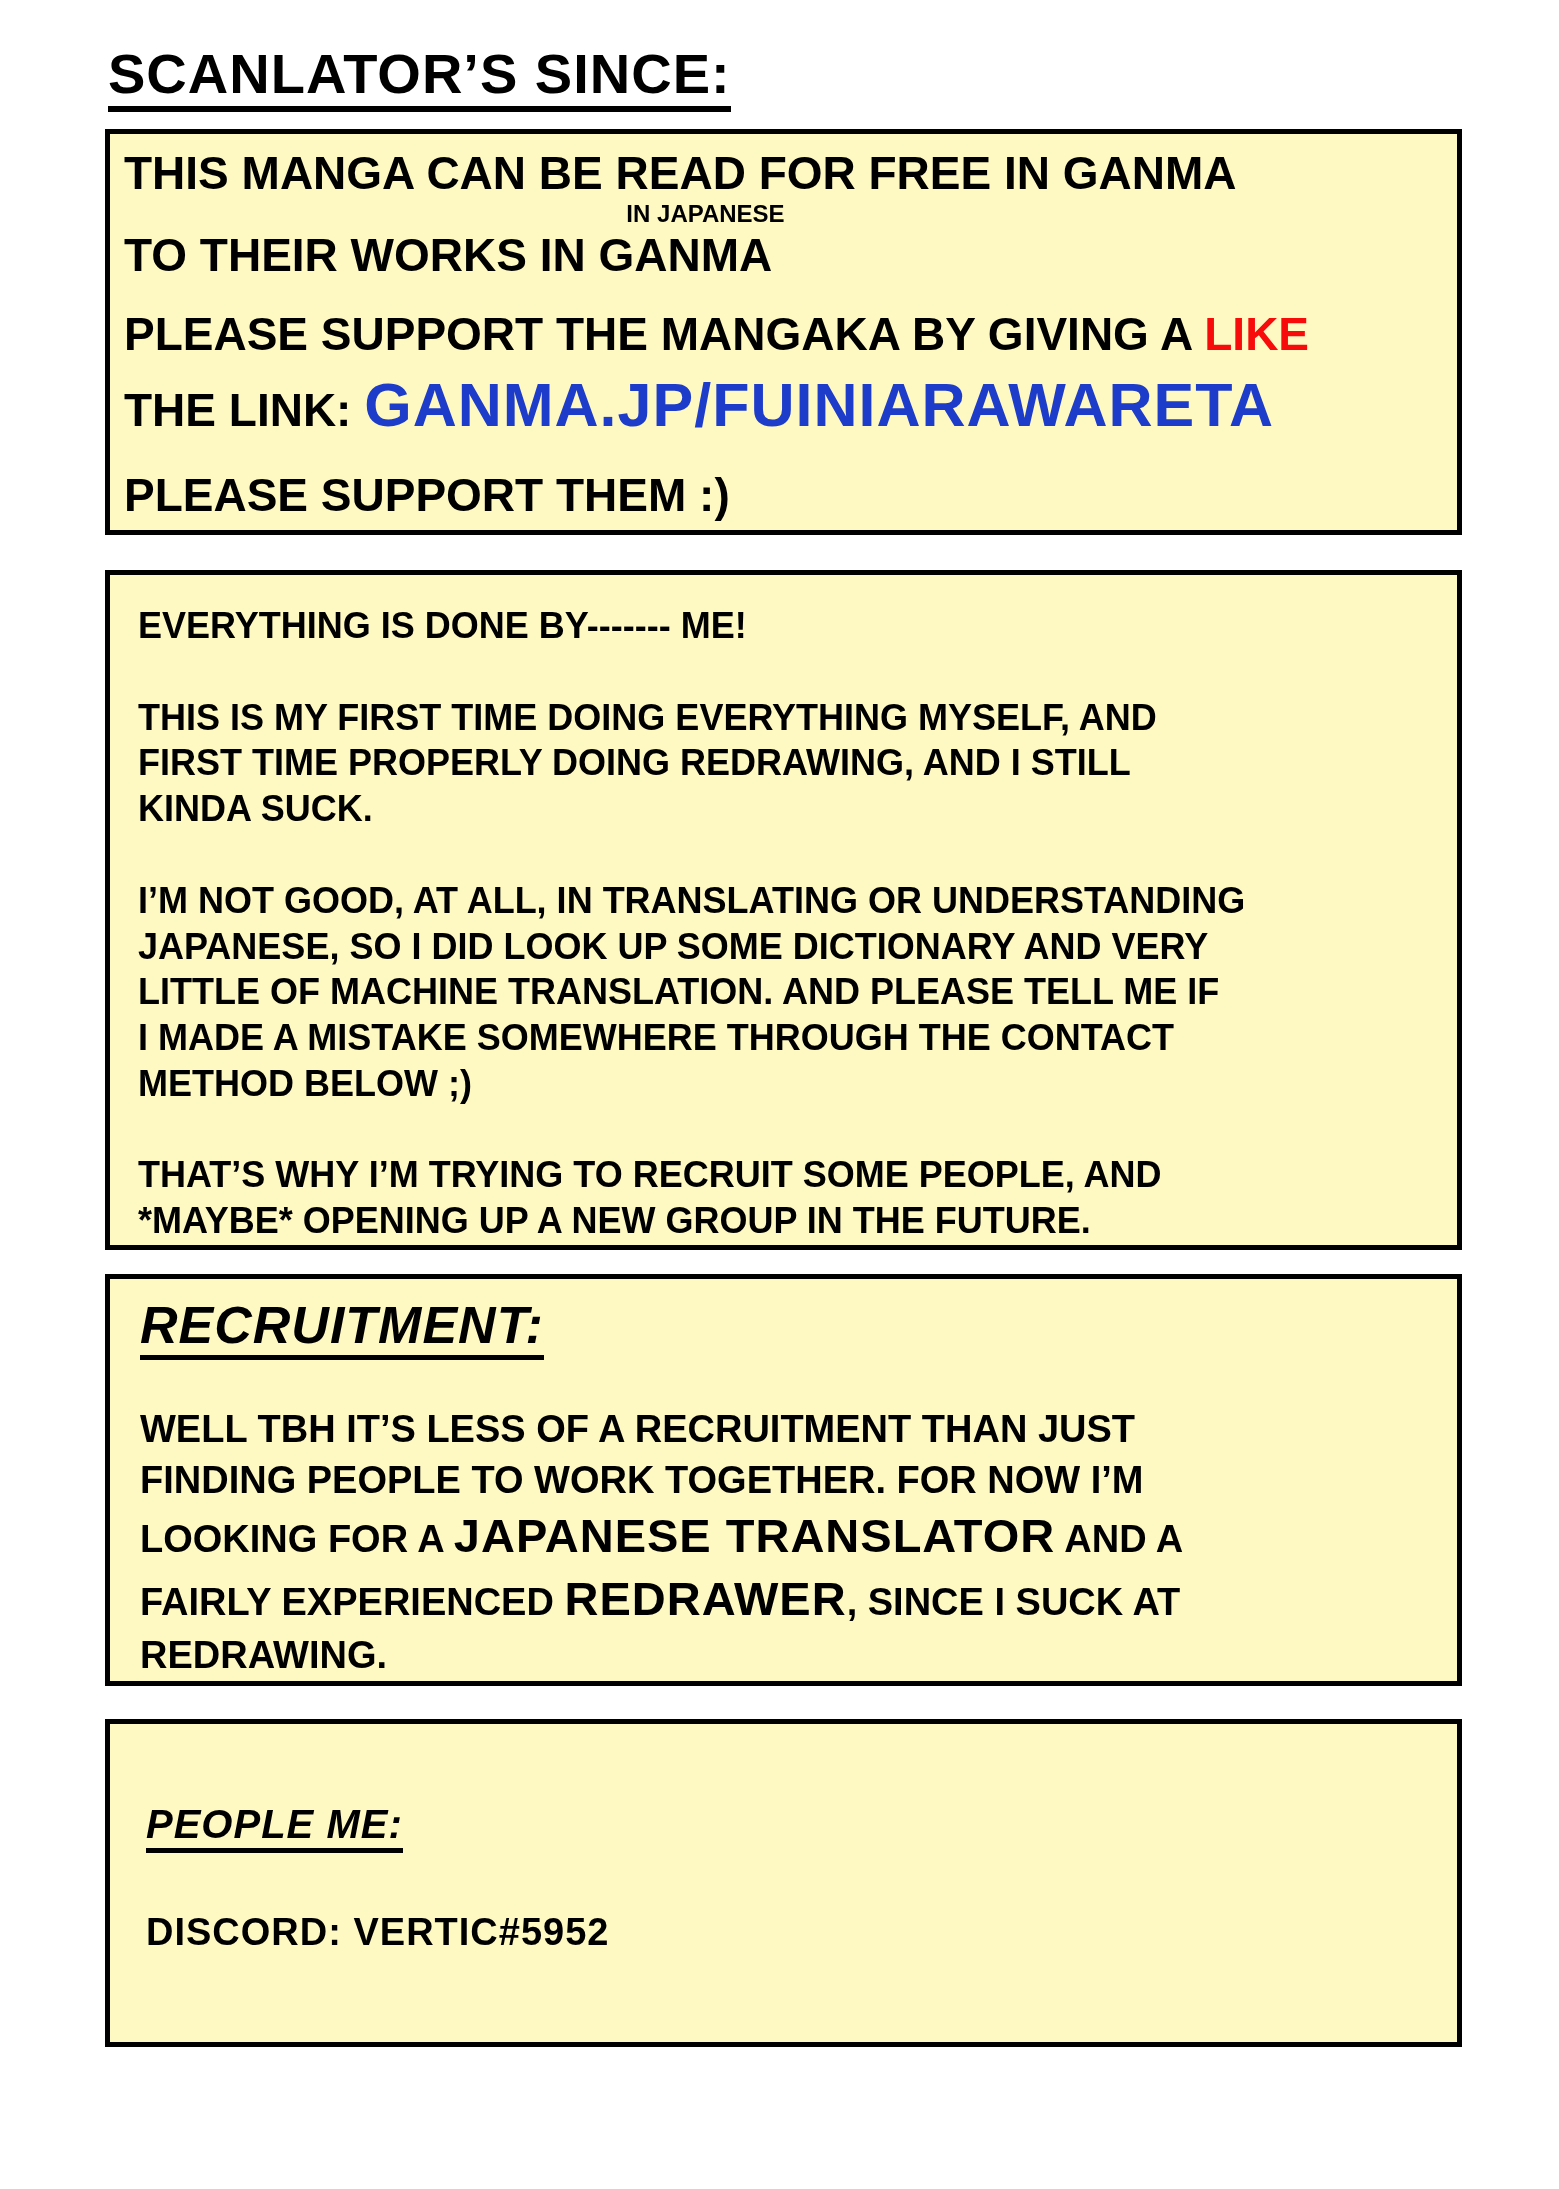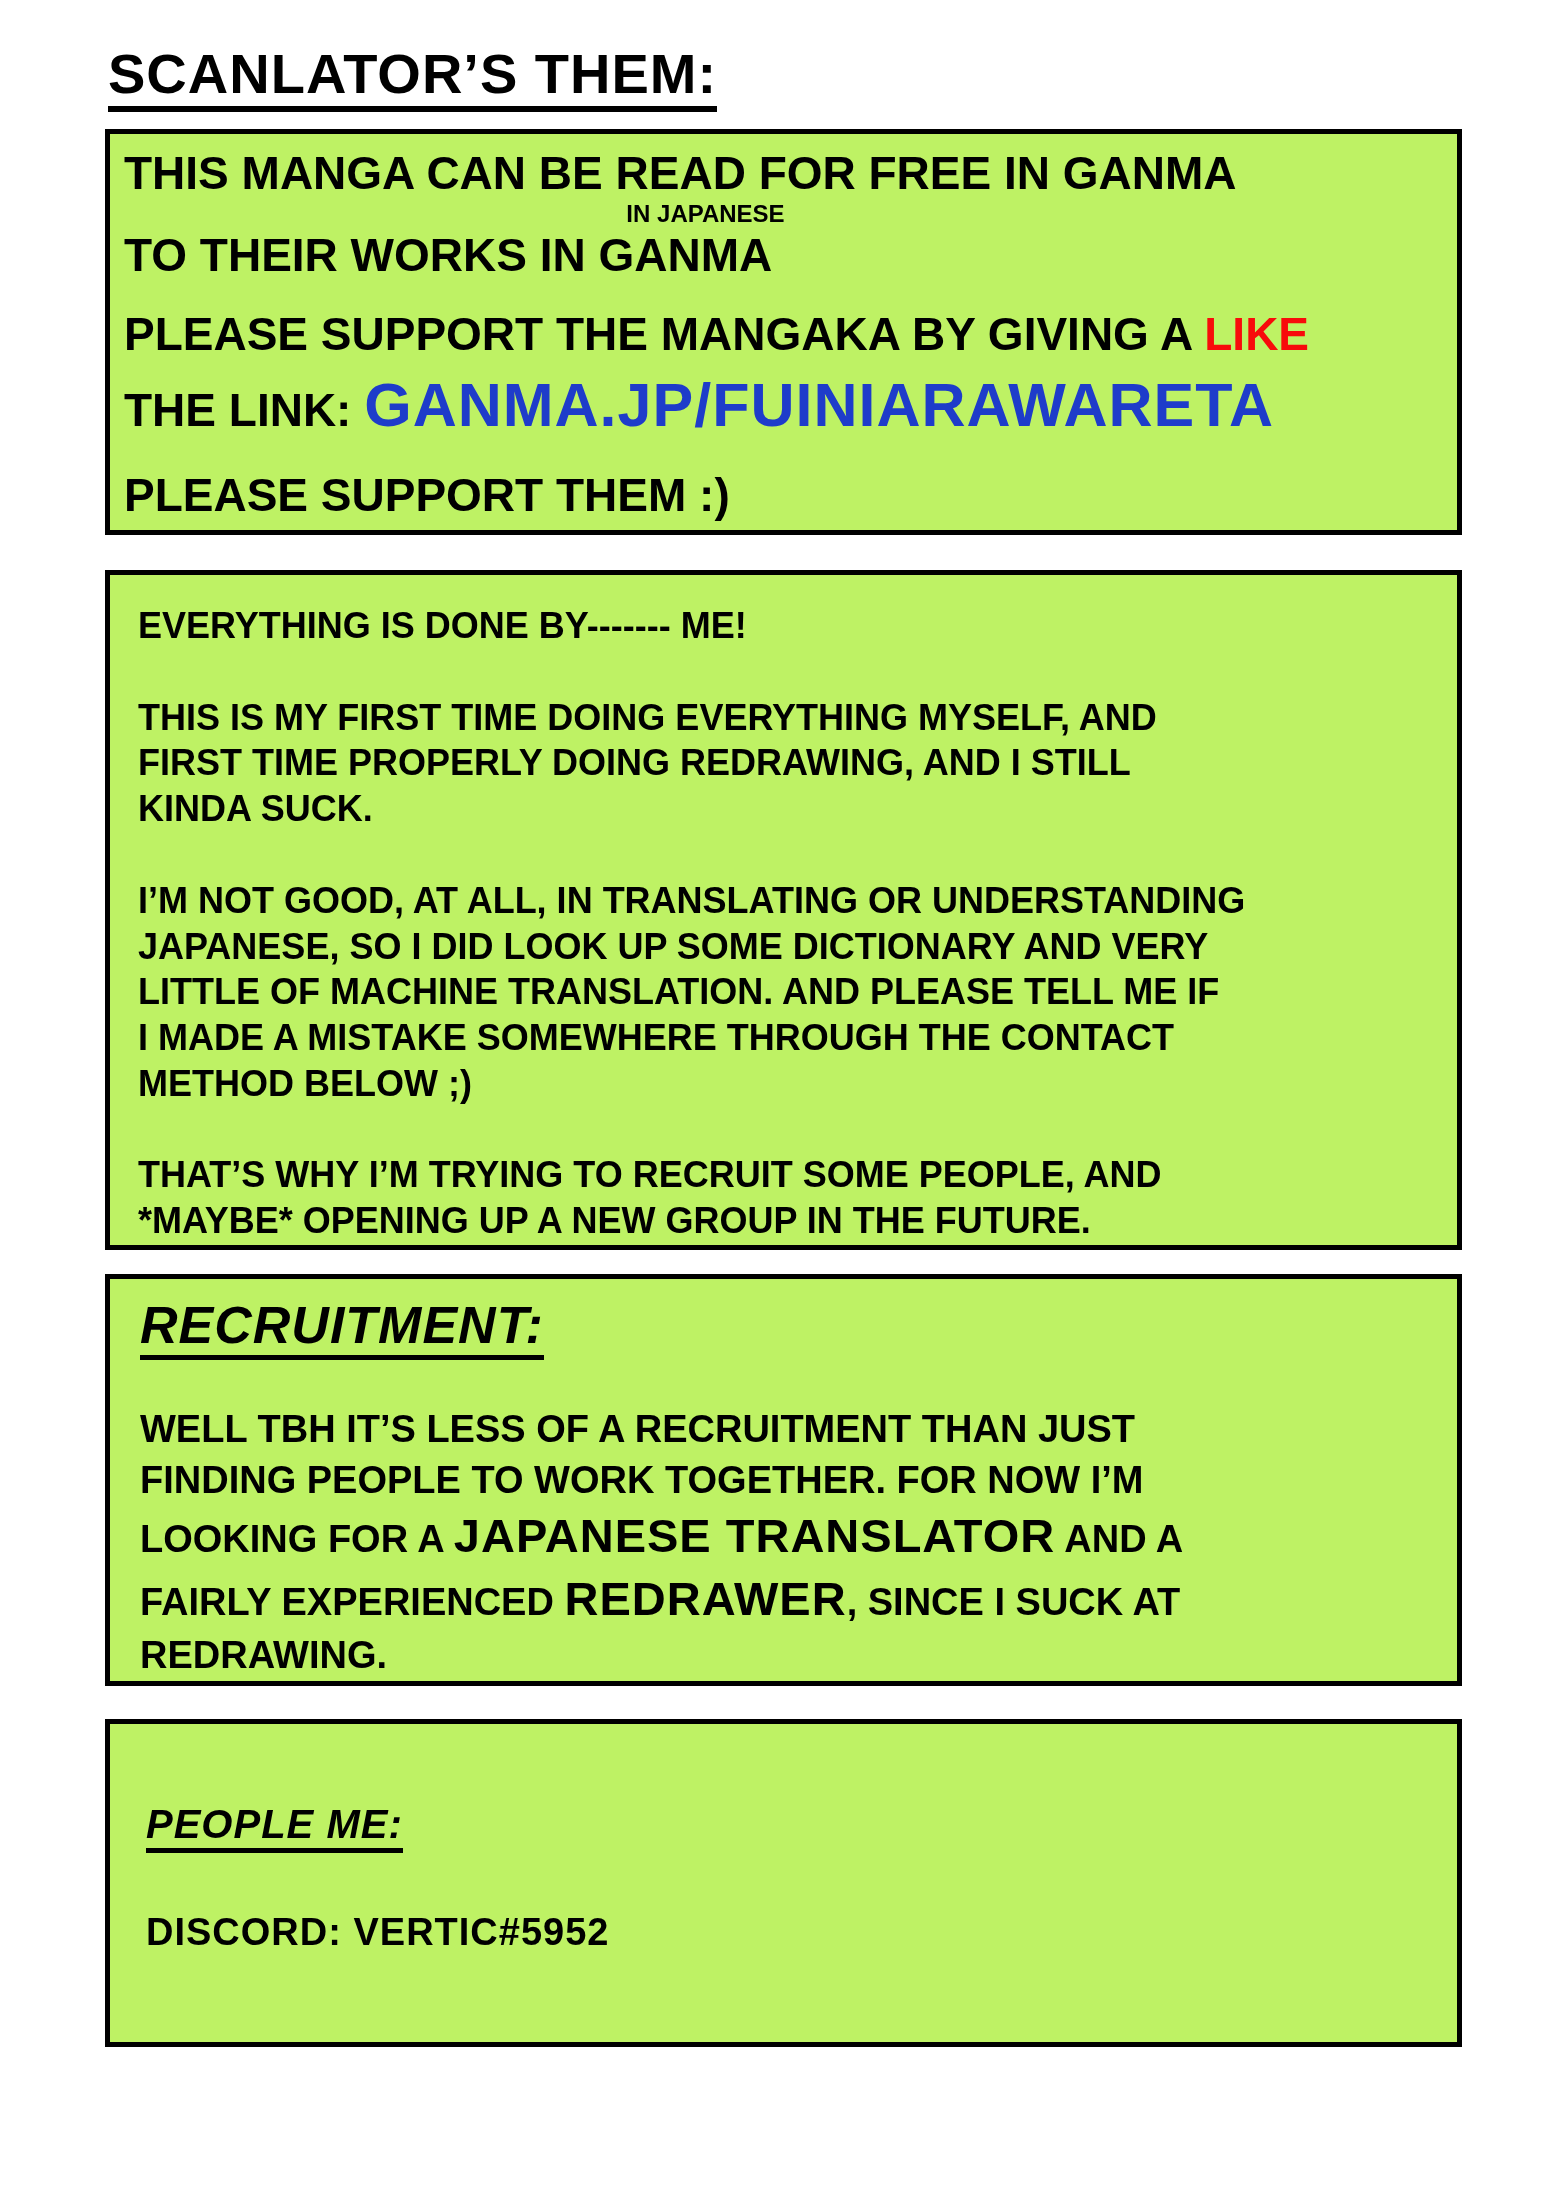--- a/index.html
+++ b/index.html
@@ -20,21 +20,21 @@
     font-weight: bold;
     letter-spacing: 1px;
     border-bottom: 6px solid #000;
     padding-bottom: 4px;
     line-height: 1.0;
   }
   .box {
     margin-left: 105px;
     width: 1357px;
     border: 5px solid #000;
-    background: #bef264;
+    background: #fef9c3;
     overflow: hidden;
   }
   .box-intro  { margin-top: 17px; height: 406px; padding: 12px 20px 0 14px; }
   .box-about  { margin-top: 35px; height: 680px; padding: 28px 40px 0 28px; }
   .box-recruit{ margin-top: 24px; height: 412px; padding: 20px 40px 0 30px; }
   .box-contact{ margin-top: 33px; height: 328px; padding: 80px 40px 0 36px; }
 
   
   .big-line {
     font-size: 46px;
@@ -103,21 +103,21 @@
     font-size: 38px;
     font-weight: bold;
     letter-spacing: 1px;
   }
 </style>
 </head>
 <body>
 
 <div class="page">
 
-  <h1 class="title">SCANLATOR’S THEM:</h1>
+  <h1 class="title">SCANLATOR’S SINCE:</h1>
 
   <section class="box box-intro">
     <div class="big-line">THIS MANGA CAN BE READ FOR FREE IN GANMA</div>
     <div class="jp-note">IN JAPANESE</div>
     <div class="big-line">TO THEIR WORKS IN GANMA</div>
     <div class="big-line line-support"><span>PLEASE SUPPORT THE MANGAKA BY GIVING A </span><span class="accent-red">LIKE</span></div>
     <div class="link-line"><span class="link-label">THE LINK: </span><span class="ganma-link">GANMA.JP/FUINIARAWARETA</span></div>
     <div class="big-line closing">PLEASE SUPPORT THEM :)</div>
   </section>
 

